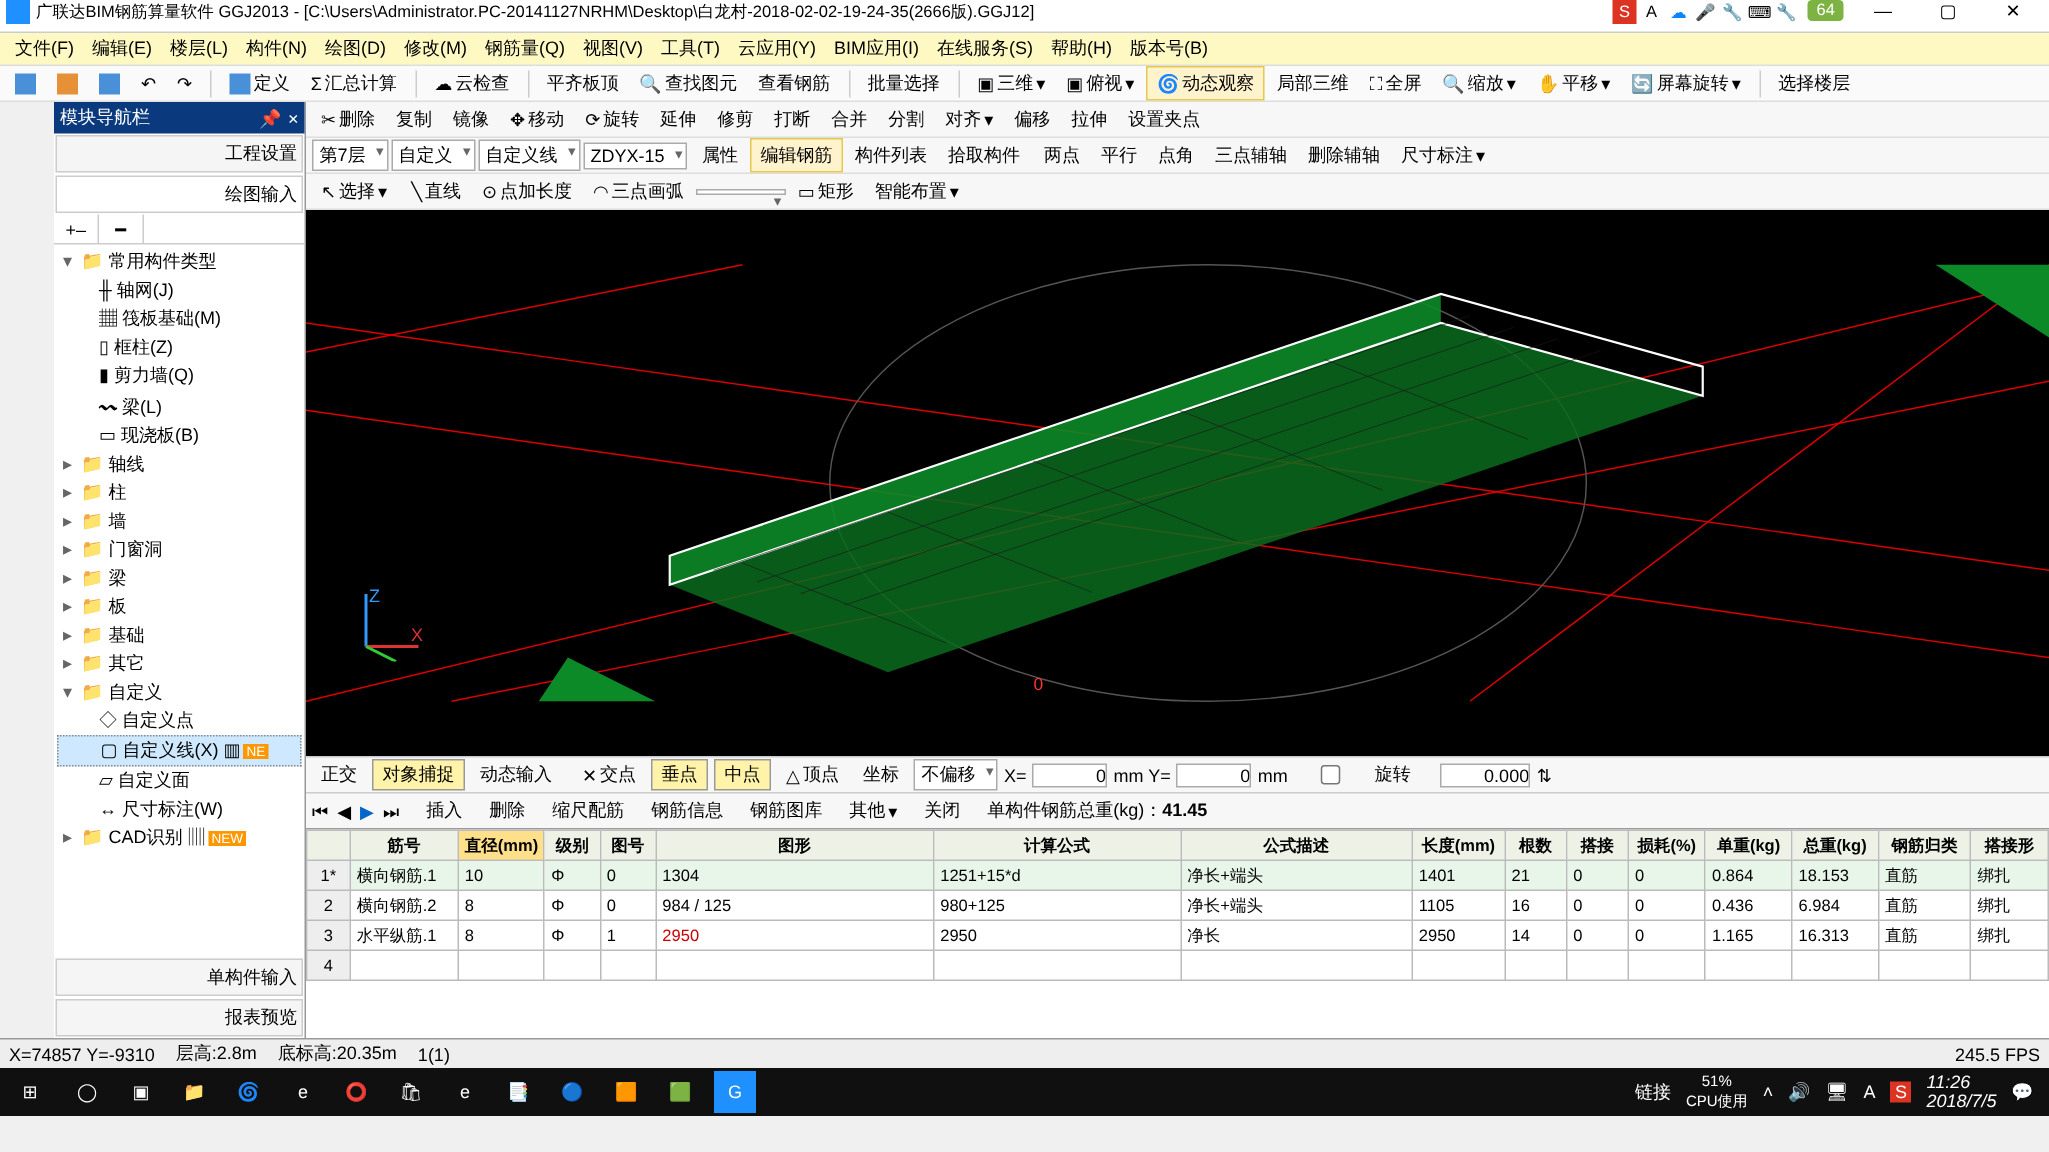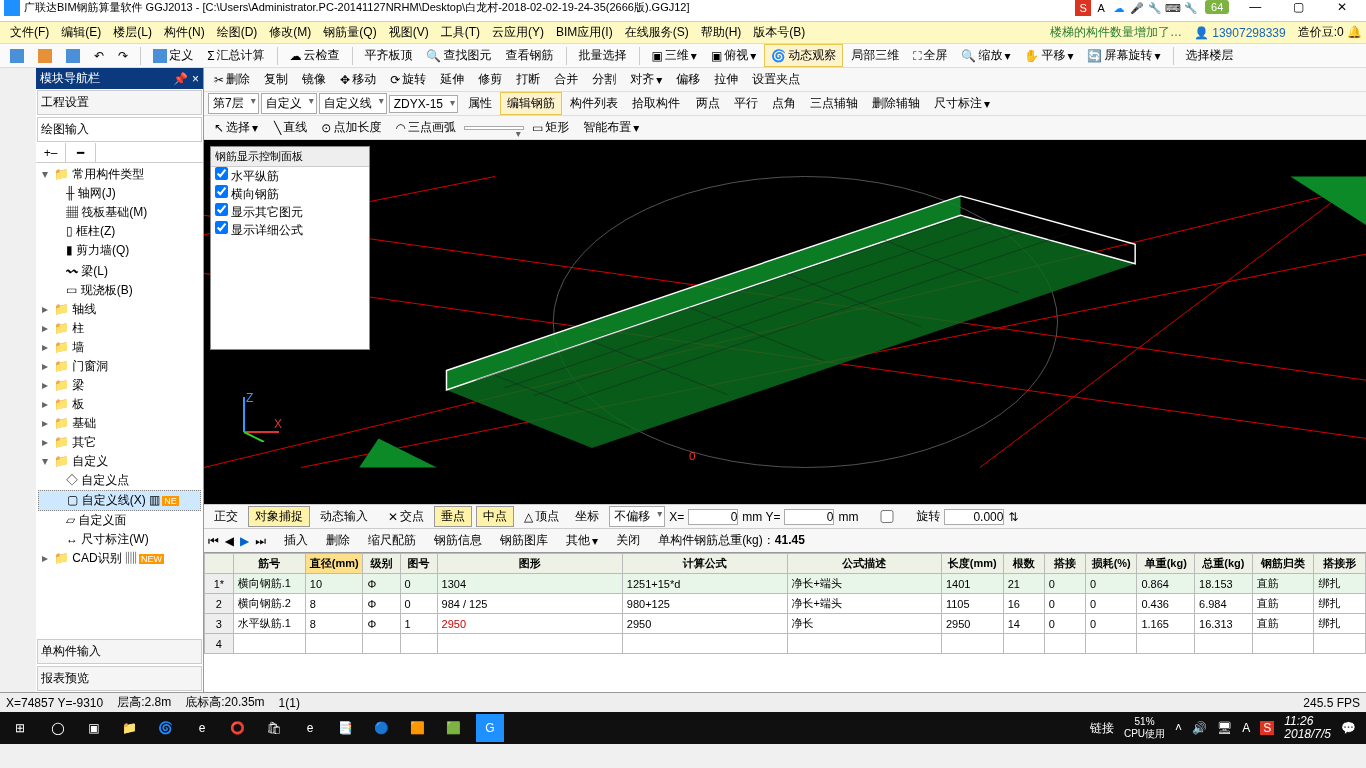--- a/index.html
+++ b/index.html
@@ -20,21 +20,21 @@
 .toolbar .sep { width: 1px; height: 18px; background: #ccc; margin: 0 4px; }
 .tbtn { padding: 2px 6px; cursor: pointer; display: inline-flex; align-items: center; gap: 2px; white-space: nowrap; }
 .tbtn.active { background: #fff3cd; border: 1px solid #e6c84f; }
 .tbtn .ic { width: 14px; height: 14px; display: inline-block; }
 .ic-blue { background: #4a90d9; }
 .ic-orange { background: #e69138; }
 .main { display: flex; height: 624px; }
 .sidebar { width: 168px; background: #fff; border-right: 1px solid #999; display: flex; flex-direction: column; margin-left: 36px; }
 .navheader { background: #0a3a7d; color: #fff; padding: 2px 4px; display: flex; align-items: center; }
 .navheader .spacer { flex: 1; }
-.sectbtn { text-align: left; padding: 3px; border: 1px solid #ccc; background: #f5f5f5; cursor: pointer; margin: 1px; }
+.sectbtn { text-align: right; padding: 3px; border: 1px solid #ccc; background: #f5f5f5; cursor: pointer; margin: 1px; }
 .tabstrip { height: 20px; display: flex; border-bottom: 1px solid #ccc; }
 .tabstrip .tab { width: 30px; border-right: 1px solid #ccc; display: flex; align-items: center; justify-content: center; }
 .tree { flex: 1; overflow: auto; padding: 2px; font-size: 12px; }
 .tree .node { padding: 1px 0 1px 4px; cursor: pointer; white-space: nowrap; }
 .tree .node .exp { display: inline-block; width: 12px; color: #666; }
 .tree .fold { color: #c9a227; }
 .tree .sel { background: #cde8ff; border: 1px dotted #888; }
 .tree .badge-new { background: #ff9800; color: #fff; font-size: 9px; padding: 0 2px; margin-left: 2px; }
 .canvas-area { flex: 1; display: flex; flex-direction: column; position: relative; }
 .sub-toolbar { height: 24px; background: #f7f7f7; border-bottom: 1px solid #ddd; display: flex; align-items: center; padding: 0 4px; gap: 2px; }
@@ -100,25 +100,20 @@
   <span class="menu">绘图(D)</span>
   <span class="menu">修改(M)</span>
   <span class="menu">钢筋量(Q)</span>
   <span class="menu">视图(V)</span>
   <span class="menu">工具(T)</span>
   <span class="menu">云应用(Y)</span>
   <span class="menu">BIM应用(I)</span>
   <span class="menu">在线服务(S)</span>
   <span class="menu">帮助(H)</span>
   <span class="menu">版本号(B)</span>
-  <div class="right">
-    <span class="link-green">楼梯的构件数量增加了…</span>
-    <span class="user">👤 <span>13907298339</span></span>
-    <span><span>造价豆:</span><span>0</span> 🔔</span>
-  </div>
 </div>
 
 <div class="toolbar">
   <span class="tbtn">
       <span class="ic ic-blue"></span>
     </span>
   <span class="tbtn">
       <span class="ic ic-orange"></span>
     </span>
   <span class="tbtn">
@@ -286,28 +281,20 @@
       <div class="sep"></div>
       <span class="tbtn">╲ <span>直线</span></span>
       <span class="tbtn">⊙ <span>点加长度</span></span>
       <span class="tbtn">◠ <span>三点画弧</span></span>
       <span class="combo" style="width:60px"></span>
       <span class="tbtn">▭ <span>矩形</span></span>
       <span class="tbtn"><span>智能布置</span> ▾</span>
     </div>
 
     <div class="viewport">
-      <div class="ctrlpanel">
-        <div class="hdr">钢筋显示控制面板</div>
-        <label><input type="checkbox" checked="" style=""> <span>水平纵筋</span></label>
-        <label><input type="checkbox" checked="" style=""> <span>横向钢筋</span></label>
-        <label><input type="checkbox" checked="" style=""> <span>显示其它图元</span></label>
-        <label><input type="checkbox" checked="" style=""> <span>显示详细公式</span></label>
-        <div style="height:110px"></div>
-      </div>
       <svg class="scene" viewBox="0 0 1198 300">
         <g stroke="#d00" stroke-width="1">
           <line x1="0" y1="40" x2="1198" y2="210"></line>
             <line x1="0" y1="100" x2="1198" y2="270"></line>
           <line x1="0" y1="300" x2="1198" y2="10"></line>
             <line x1="100" y1="300" x2="1198" y2="80"></line>
           <line x1="300" y1="0" x2="0" y2="60"></line>
             <line x1="1198" y1="0" x2="800" y2="300"></line>
         </g>
         <ellipse cx="620" cy="150" rx="260" ry="150" fill="none" stroke="#555"></ellipse>
@@ -359,21 +346,21 @@
           <span>坐标</span>
         </span>
       <span class="combo">不偏移</span>
       <span>X=</span>
       <input type="text" value="0" style="">
       <span>mm Y=</span>
       <input type="text" value="0" style="">
       <span>mm</span>
       <input type="checkbox" style="">
       <span>旋转</span>
-      <input type="text" style="width: 60px;" value="0.000">
+      <input type="text" style="width: 60px; margin-left: 16px;" value="0.000">
       <span>⇅</span>
     </div>
 
     <div class="gridbar">
       <span>⏮</span>
       <span>◀</span>
       <span style="color:#06c">▶</span>
       <span>⏭</span>
       <div class="sep"></div>
       <span class="tbtn">

